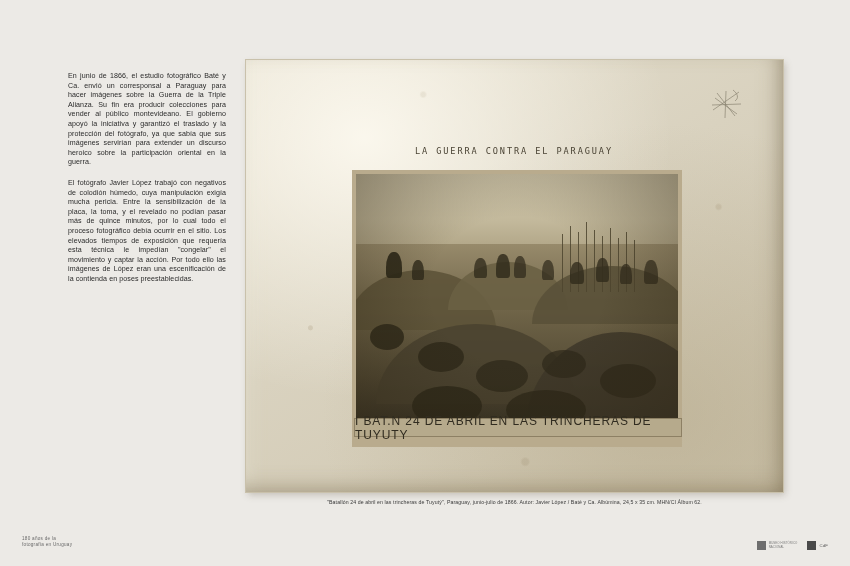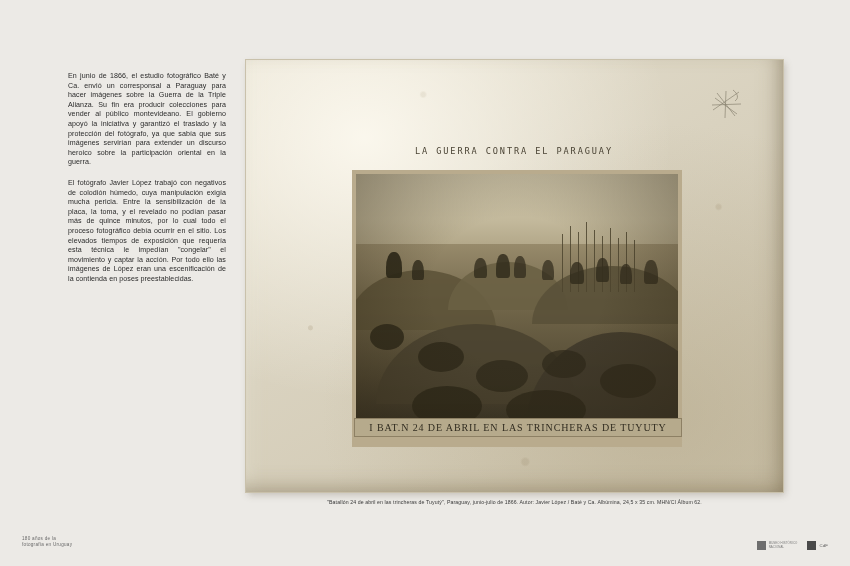--- a/index.html
+++ b/index.html
@@ -174,22 +174,22 @@
     top: 358px;
     width: 326px;
     height: 17px;
     background: #b6aa8c;
     border: 1px solid #8d8064;
     display: flex;
     align-items: center;
     justify-content: center;
   }
   .plate-banner span {
-    font-family: Liberation Serif, serif;
-    font-size: 10px;
+    font-family: Liberation Sans, sans-serif;
+    font-size: 12px;
     letter-spacing: 0.9px;
     color: #312c20;
   }
 
   
   .fig-caption {
     position: absolute;
     left: 246px;
     top: 499px;
     width: 537px;

